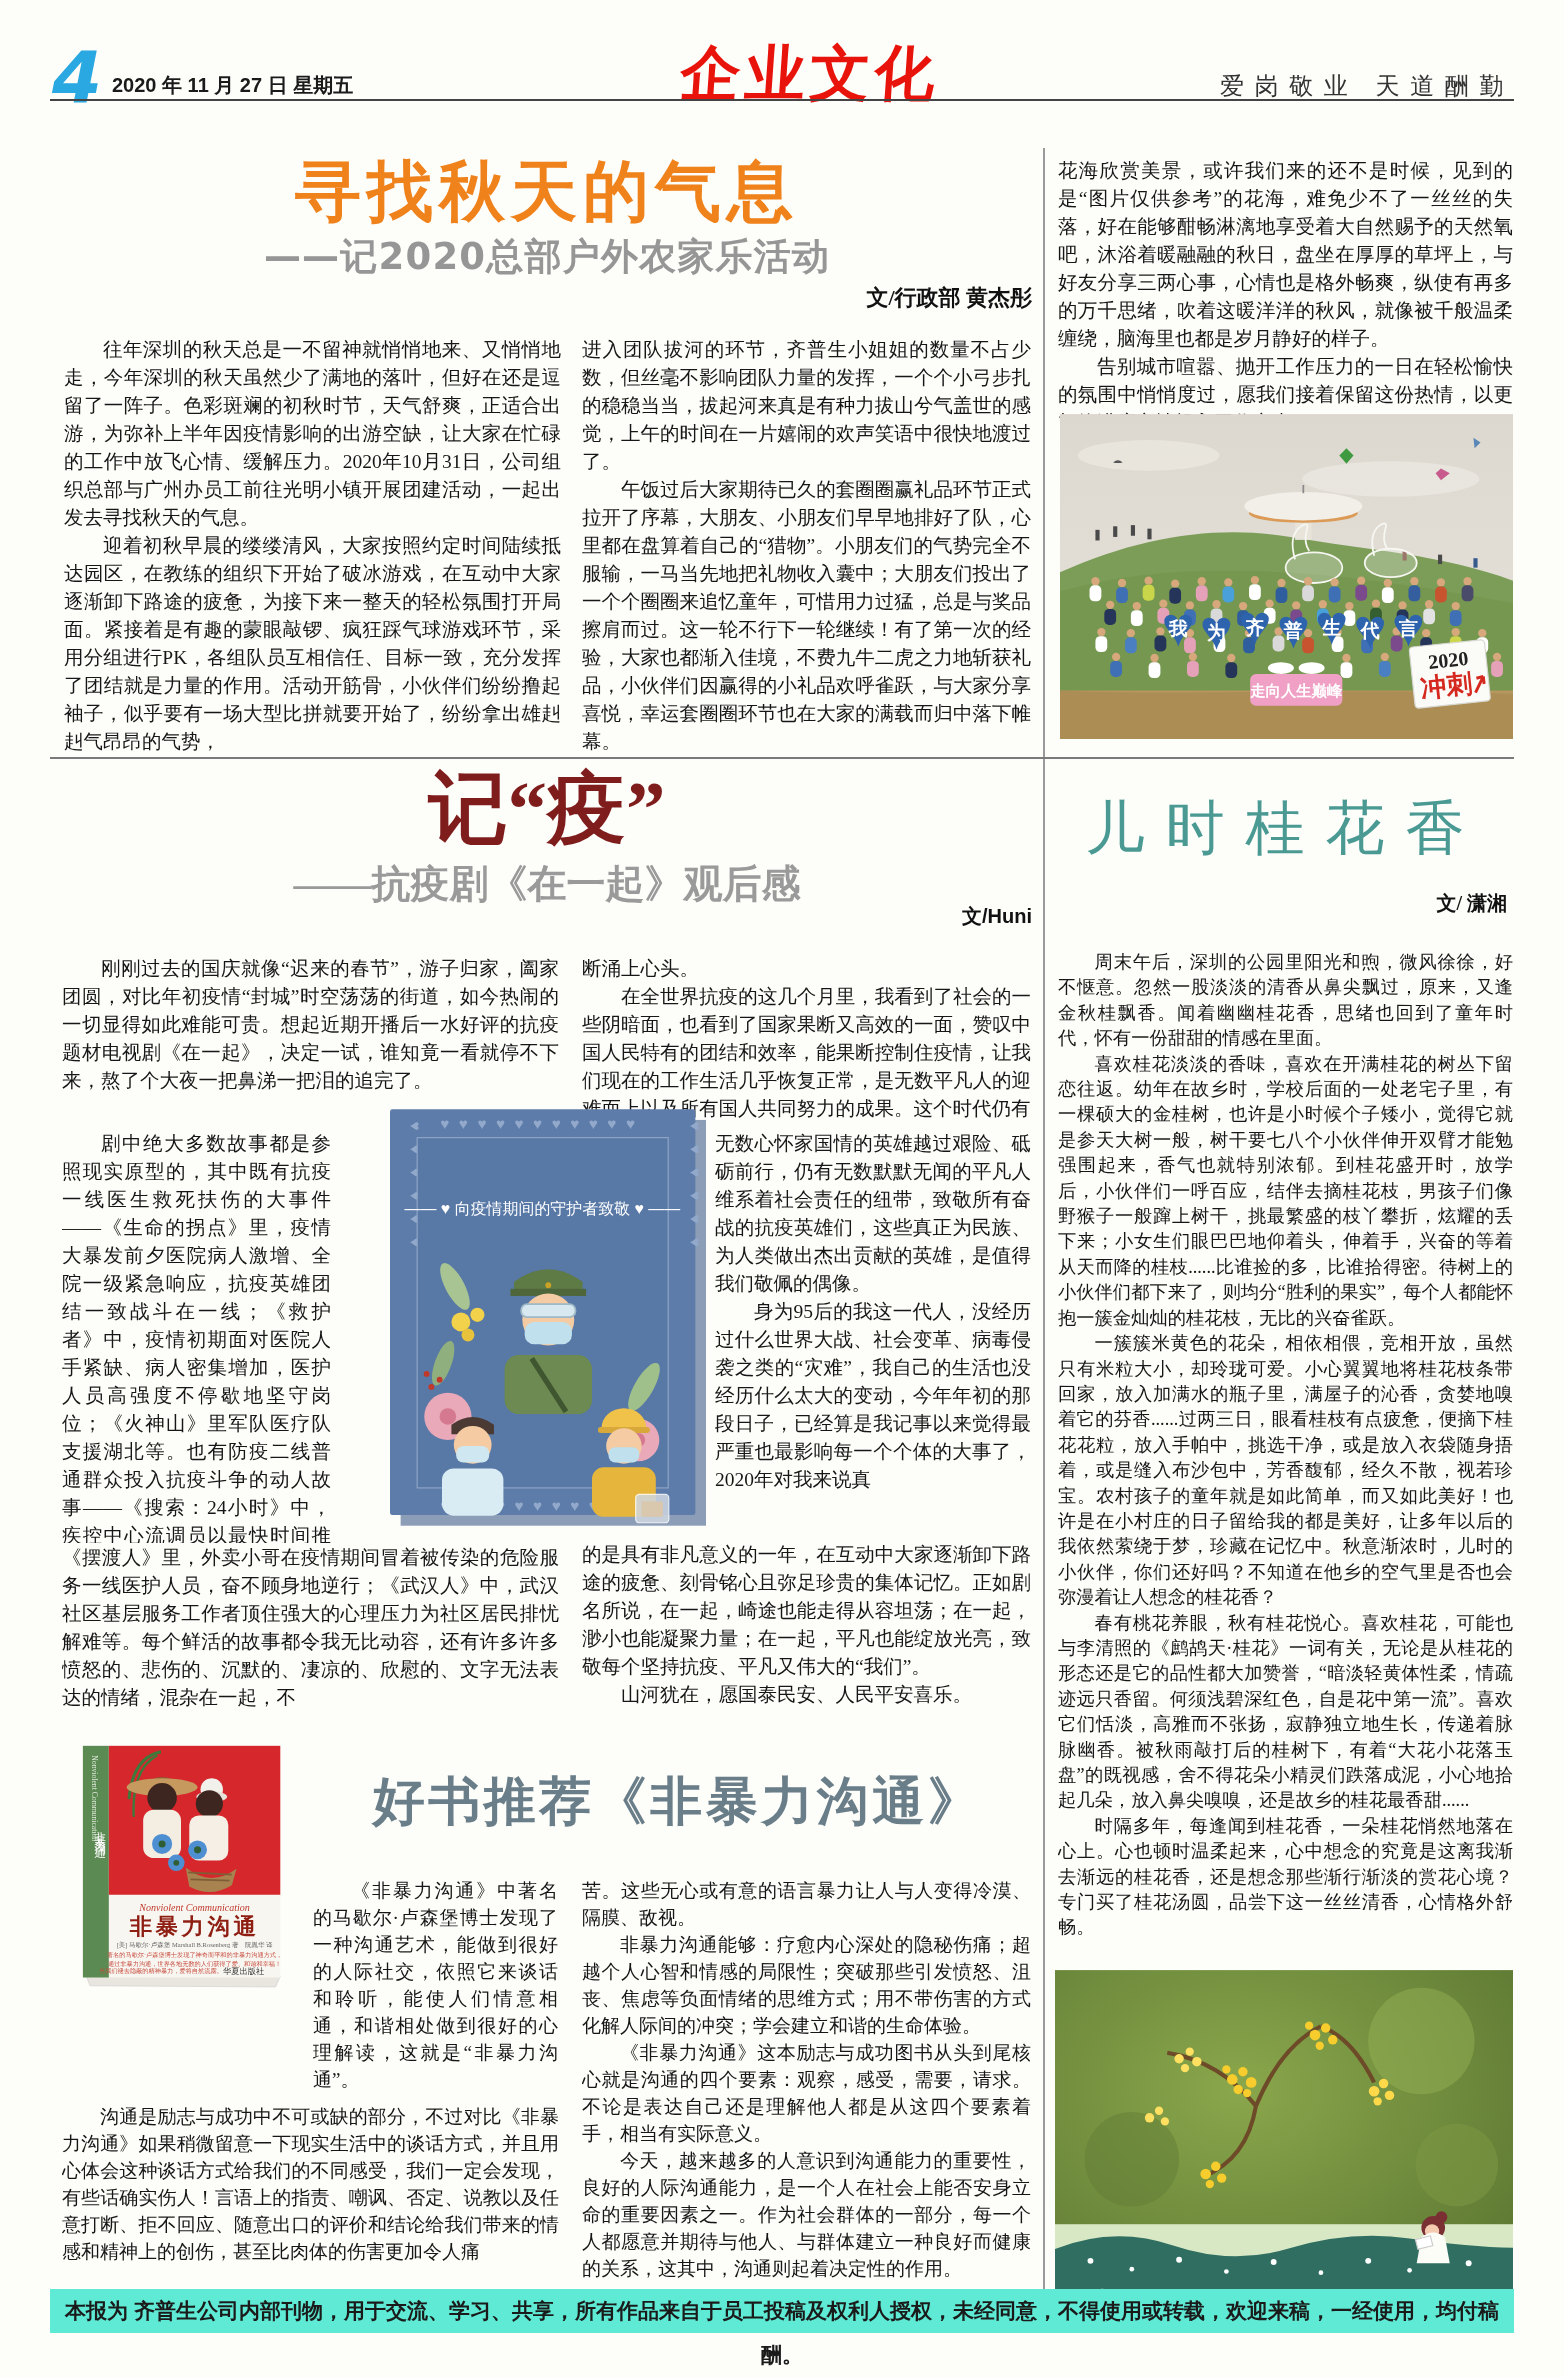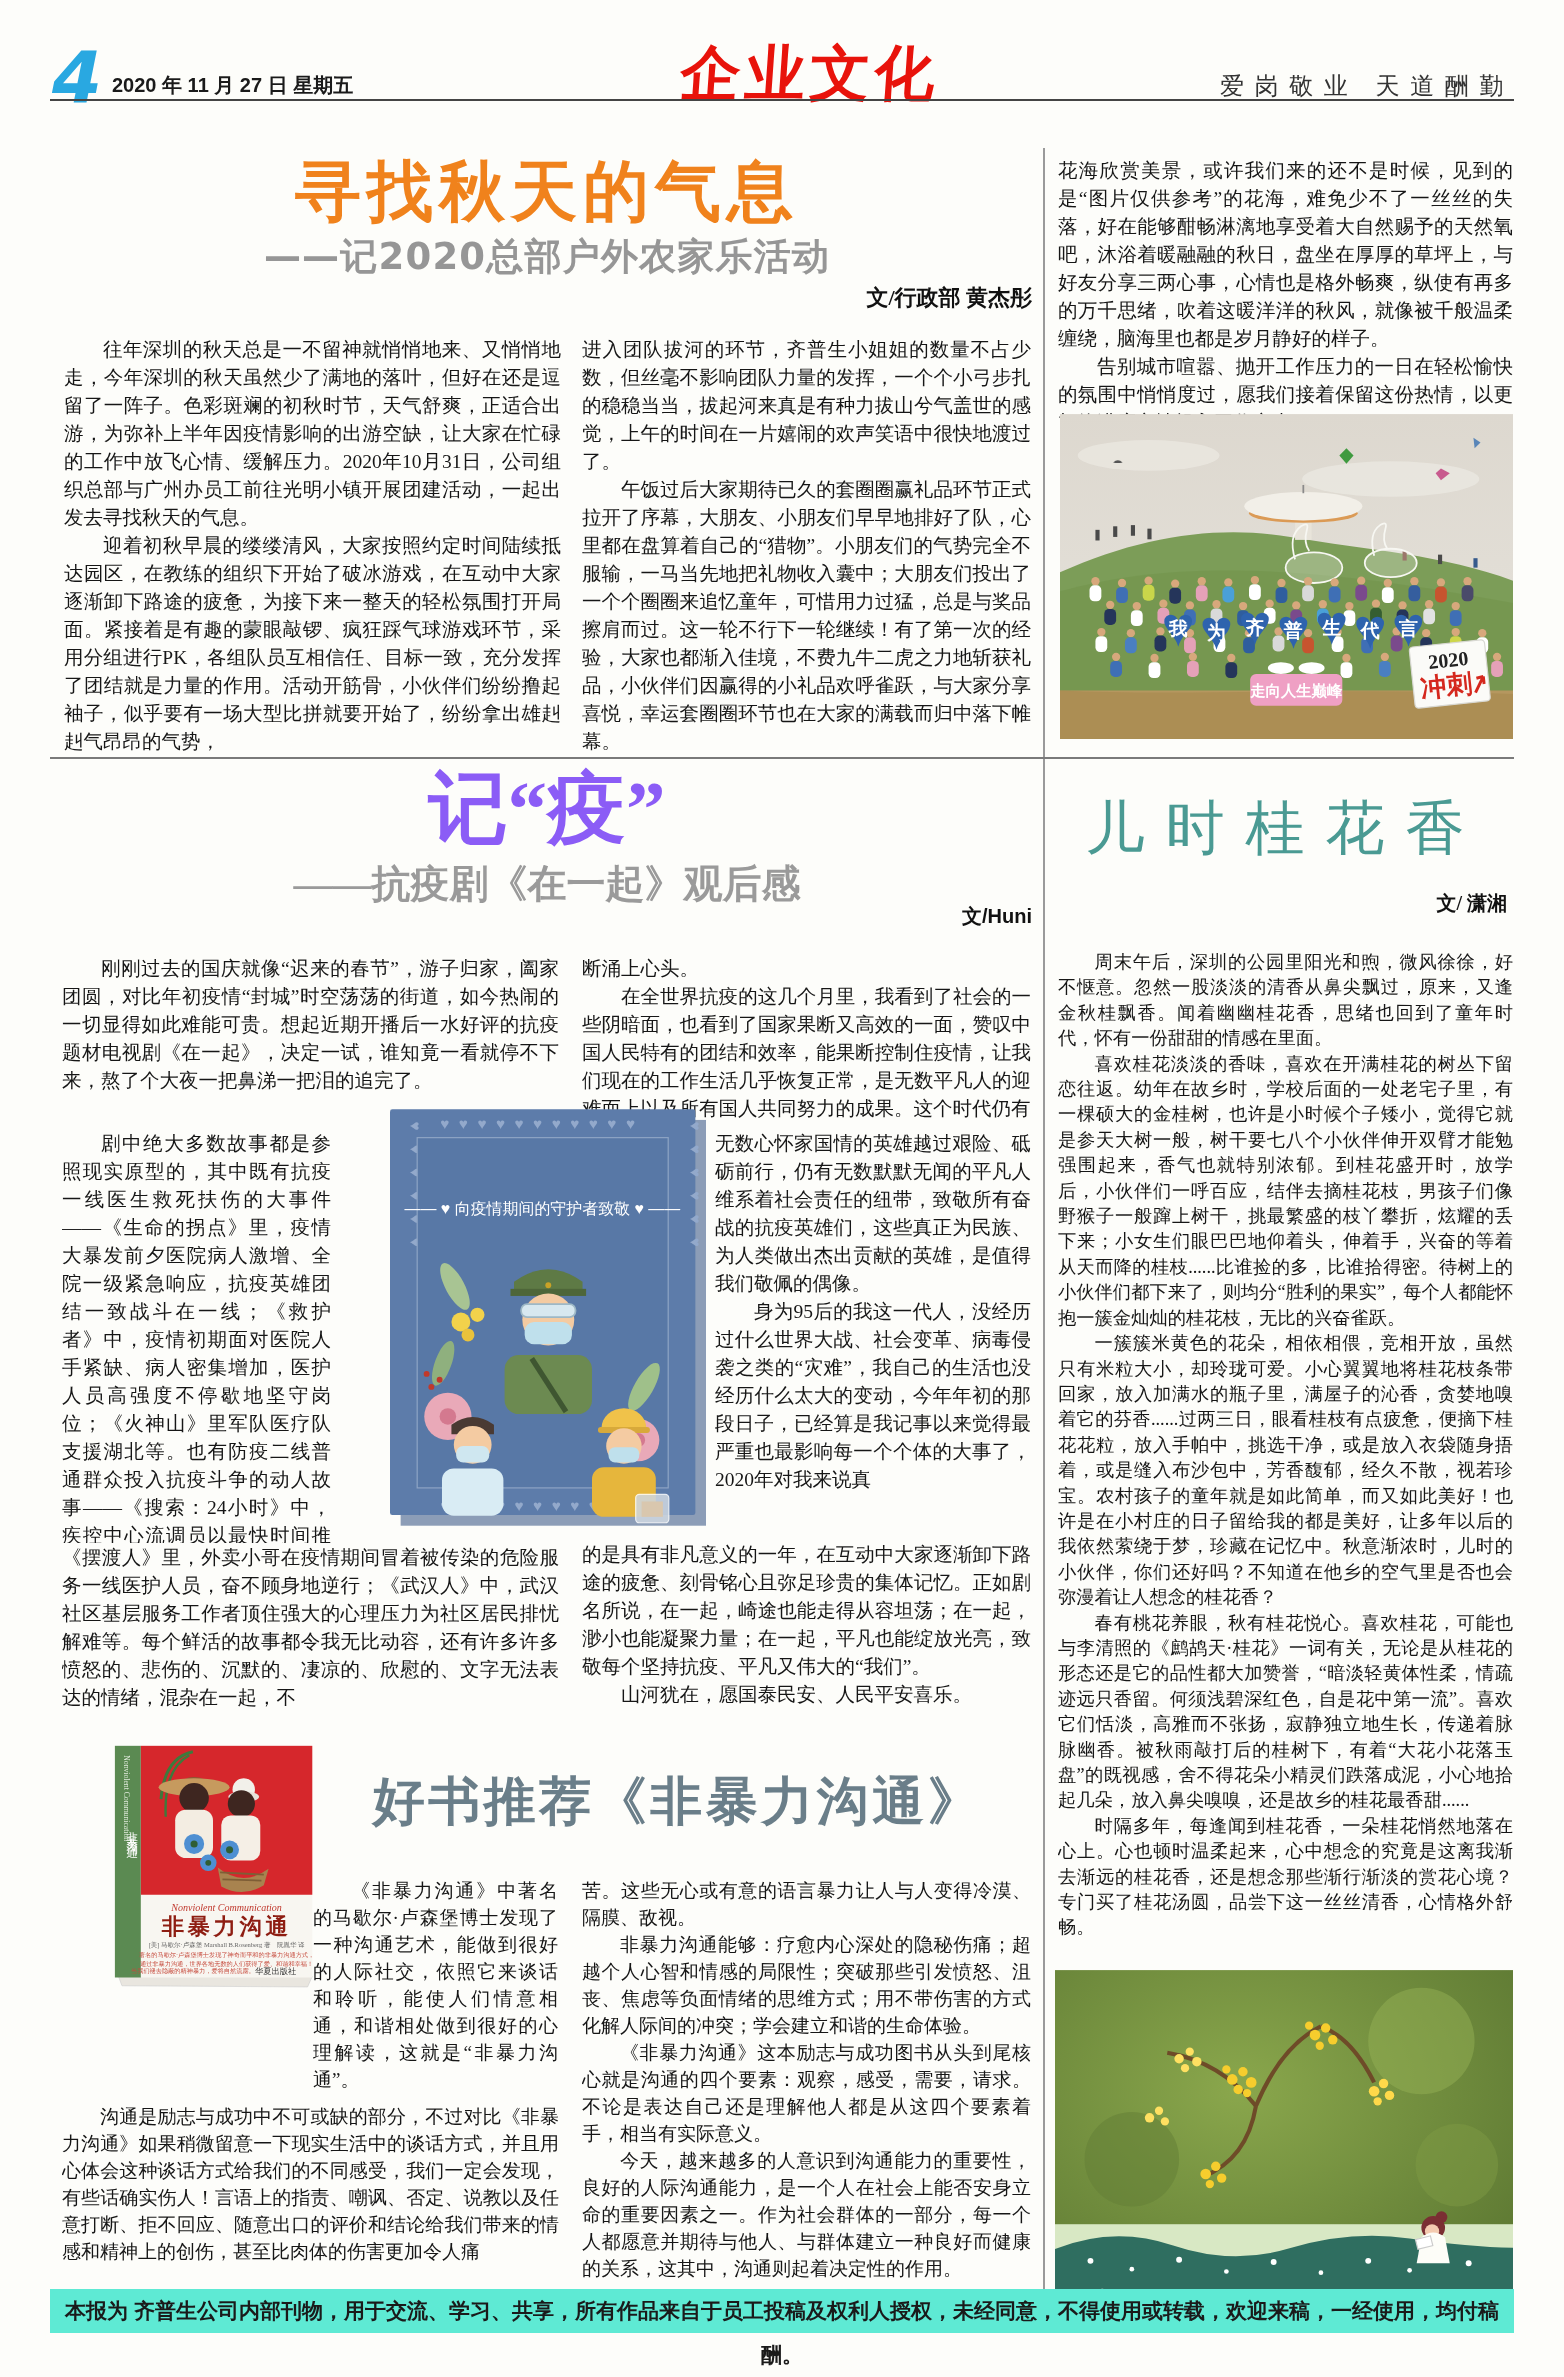--- a/index.html
+++ b/index.html
@@ -12,21 +12,21 @@
   .s31{font-size:18.3px;line-height:25.4px;}
   .s32{font-size:19px;line-height:27px;}
   .center{text-align:center;}
   .right{text-align:right;}
   .sans{font-family:"Liberation Sans",sans-serif;}
   .dj{font-family:"DejaVu Sans",sans-serif;}
   .rule{background:#444;}
   .byline{font-size:22px;font-weight:bold;color:#111;}
   .a1-title{font-size:66px;font-weight:bold;color:#F0821C;letter-spacing:6px;}
   .a1-sub{font-size:37px;font-weight:bold;color:#969696;letter-spacing:1.2px;}
-  .a2-title{font-size:79px;font-weight:bold;color:#8b5cf6;}
+  .a2-title{font-size:79px;font-weight:bold;color:#7f1d1d;}
   .a2-sub{font-size:39px;font-weight:bold;color:#9a9a9a;}
   .a3-title{font-size:59px;font-weight:normal;color:#4A9A93;letter-spacing:21px;}
   .a4-title{font-size:52px;font-weight:bold;color:#6A7E89;letter-spacing:3.5px;}
   .footer-bar{background:#5eead4;color:#1a1a1a;font-weight:bold;font-size:21px;line-height:44px;text-align:center;}
   .pageno{font-size:72px;font-weight:bold;font-style:italic;color:#29A8E1;}
   .masthead{font-size:60px;font-weight:bold;color:#E8130B;letter-spacing:4.7px;transform:skewX(-4deg);}
   .hdate{font-size:20px;color:#1a1a1a;font-weight:bold;}
   .slogan{font-size:24px;color:#333;letter-spacing:10.6px;}
 </style>
 </head>
@@ -377,21 +377,21 @@
       </g>
       <g>
         <circle cx="80" cy="545" r="6" fill="#FFF"></circle>
           <circle cx="140" cy="555" r="5" fill="#FFF"></circle>
         <circle cx="300" cy="552" r="5" fill="#FFF"></circle>
           <circle cx="520" cy="548" r="6" fill="#FFF"></circle>
       </g>
     </svg>
   </div>
 
-  <div class="abs" style="left:104px;top:1734px;width:218px;height:263px;">
+  <div class="abs" style="left:72px;top:1734px;width:218px;height:263px;">
     <svg width="218" height="263" viewBox="0 0 368 445">
       <path d="M24,410 L352,410 L344,428 L30,426 Z" fill="#E9E6DF" stroke="#CCC" stroke-width="1"></path>
       <rect x="18" y="20" width="44" height="392" fill="#5B8A52"></rect>
       <text transform="translate(34,36) rotate(90)" font-size="13" fill="#DFE9DA" font-family="Liberation Serif, serif">Nonviolent Communication</text>
       <text x="48" y="150" font-size="20" fill="#FFFFFF" style="writing-mode:vertical-rl;text-orientation:upright;" letter-spacing="6">非暴力沟通</text>
       <rect x="62" y="20" width="290" height="392" fill="#F8F6F1"></rect>
       <rect x="62" y="20" width="290" height="252" fill="#D6272C"></rect>
 
       <g>
         <path d="M96,110 q6,-70 54,-80" stroke="#3E7A3C" stroke-width="5" fill="none"></path>

